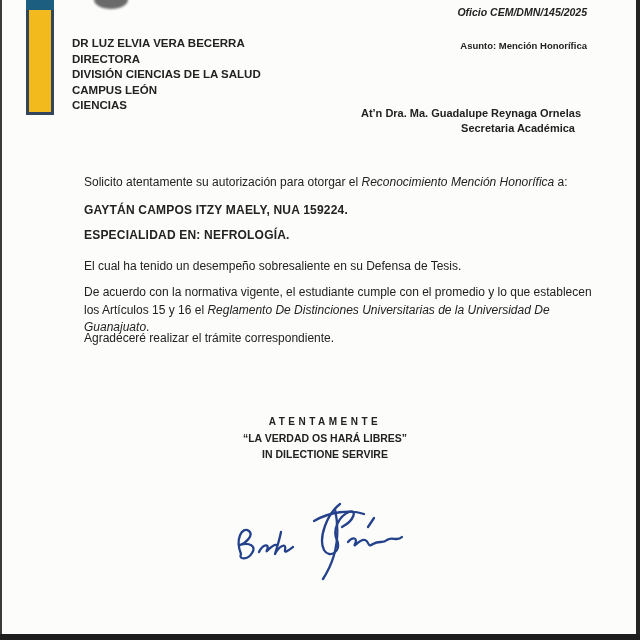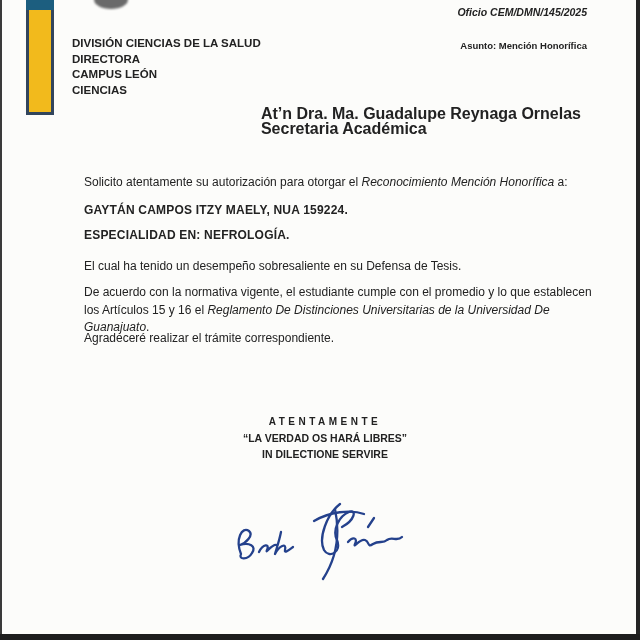--- a/index.html
+++ b/index.html
@@ -42,22 +42,22 @@
   }
   .oficio{font-size:10.5px;font-weight:bold;font-style:italic;}
   .asunto{font-size:9.5px;font-weight:bold;margin-top:22px;}
   
   .recipient{
     position:absolute;left:72px;top:36px;
     font-size:11.5px;font-weight:bold;line-height:15.5px;
   }
   
   .attention{
-    position:absolute;right:59px;top:106px;text-align:left;
-    font-size:16px;font-weight:bold;line-height:15px;
+    position:absolute;right:59px;top:106px;text-align:right;
+    font-size:11px;font-weight:bold;line-height:15px;
   }
   .attention .l2{padding-right:6px;}
   
   .body{position:absolute;left:72px;width:514px;top:0;}
   .body p{position:absolute;margin:12px;font-size:12px;line-height:17.5px;width:514px;}
   .p1{top:162px;}
   .student{top:190px;font-weight:bold;font-size:12.5px;letter-spacing:.2px;}
   .spec{top:215px;font-weight:bold;font-size:12.5px;letter-spacing:.2px;}
   .p2{top:246px;}
   .p3{top:272px;}
@@ -92,22 +92,23 @@
   <div class="logo-bar">
     <div class="logo-bar-top"></div>
   </div>
 
   <div class="ref-block">
     <div class="oficio">Oficio CEM/DMN/145/2025</div>
     <div class="asunto">Asunto: Mención Honorífica</div>
   </div>
 
   <div class="recipient">
+    <div>DR LUZ ELVIA VERA BECERRA</div>
+    <div>DIRECTORA</div>
     <div>DIVISIÓN CIENCIAS DE LA SALUD</div>
-    <div>DIRECTORA</div>
     <div>CAMPUS LEÓN</div>
     <div>CIENCIAS</div>
   </div>
 
   <div class="attention">
     <div class="l1">At’n Dra. Ma. Guadalupe Reynaga Ornelas</div>
     <div class="l2">Secretaria Académica</div>
   </div>
 
   <div class="body">

